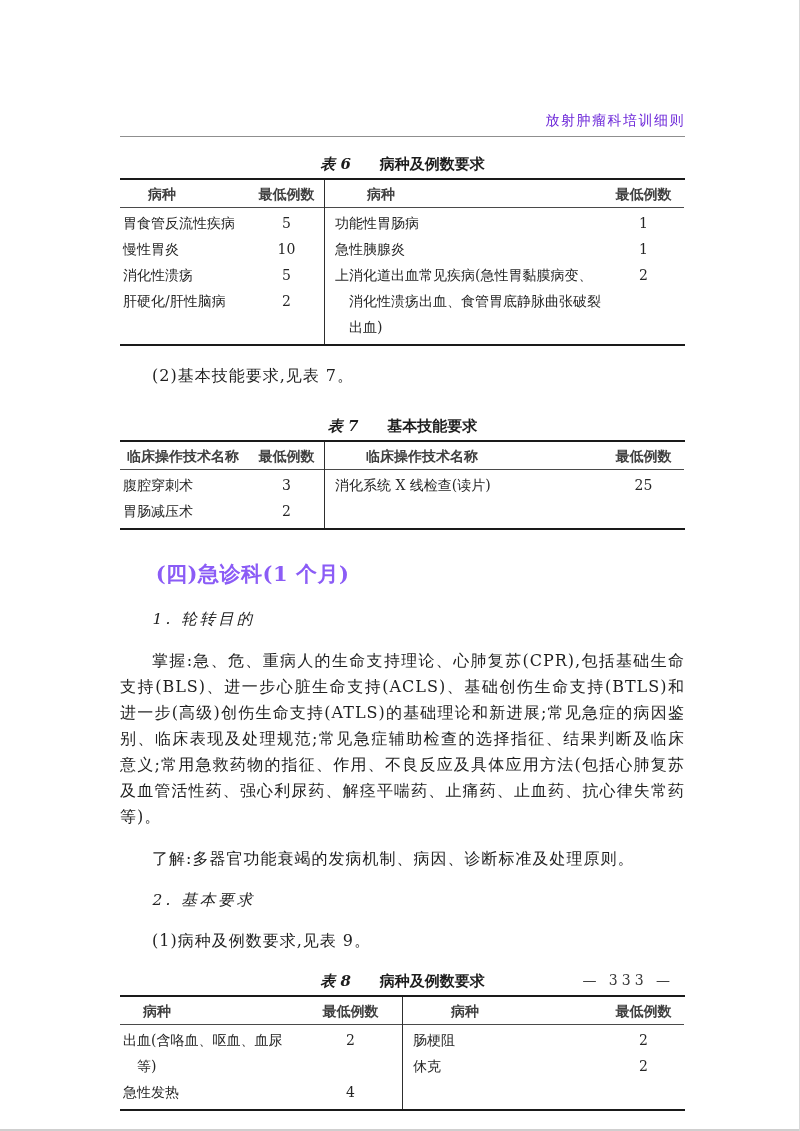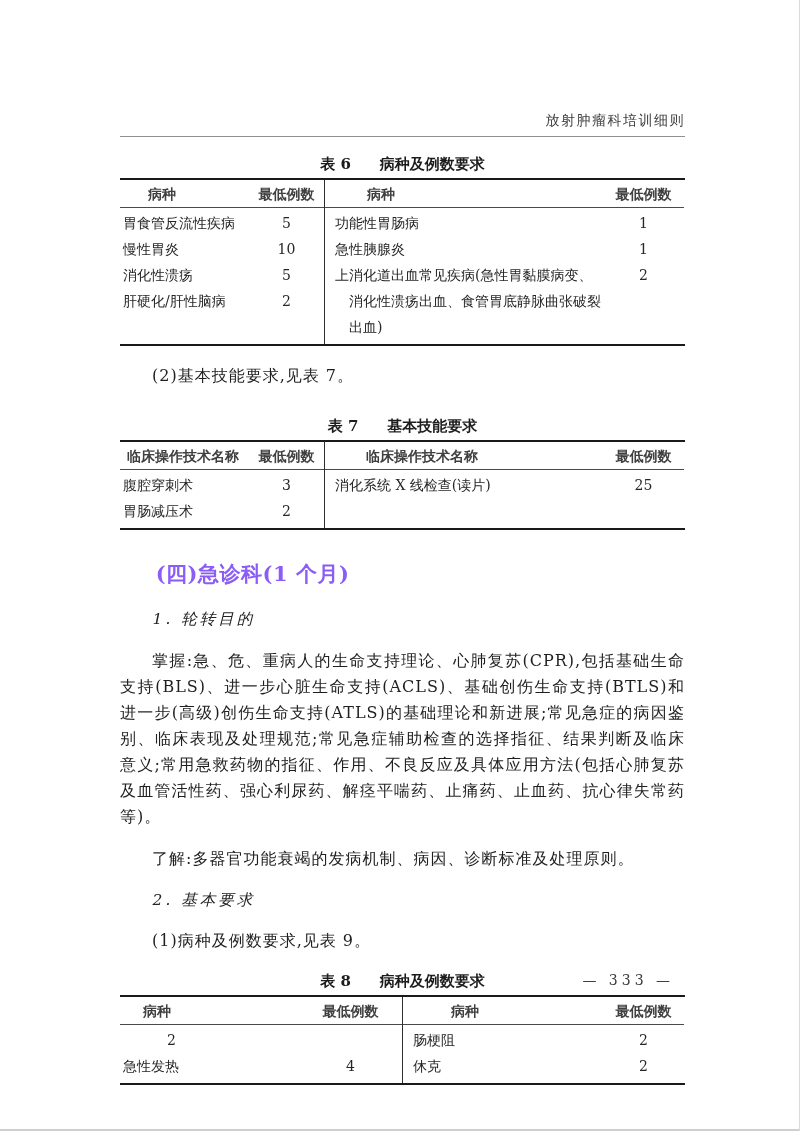--- a/index.html
+++ b/index.html
@@ -18,38 +18,38 @@
   }
   .content {
     position:absolute; left:120px; top:0; width:565px;
   }
   
   .running-head {
     margin-top:110px;
     text-align:right;
     font-size:14px;
     letter-spacing:1.5px;
-    color:#404040;
+    color:#6d28d9;
     height:20px;
     line-height:20px;
   }
   .head-rule {
     margin-top:6px;
     border-top:1.5px solid #8f8f8f;
     height:0;
   }
   
   .tbl-title {
     text-align:center;
     font-weight:bold;
     font-size:15px;
     color:#1c1c1c;
     height:22px; line-height:22px;
   }
-  .tbl-title .lbl { margin-right:29px; }
+  .tbl-title .lbl { margin-right:29px;font-style:italic; }
   #t6-title { margin-top:16px; margin-bottom:3px; }
   #t7-title { margin-top:26px; margin-bottom:3px; }
   #t8-title { margin-top:13px; margin-bottom:3px; }
   
   .tbl {
     display:flex;
     align-items:stretch;
     border-top:2.5px solid #1a1a1a;
     border-bottom:2.5px solid #1a1a1a;
     font-size:14px;
@@ -226,20 +226,21 @@
     <div class="tbl-title" id="t8-title">
       <span class="lbl">表 8</span><span>病种及例数要求</span>
     </div>
     <div class="tbl t8">
       <div class="half h-left">
         <div class="thead">
           <span class="hc name">病种</span>
           <span class="hc num">最低例数</span>
         </div>
         <div class="trow">
+          <span class="tc name">出血(含咯血、呕血、血尿等)</span>
           <span class="tc num">2</span>
         </div>
         <div class="trow">
           <span class="tc name">急性发热</span>
           <span class="tc num">4</span>
         </div>
       </div>
       <div class="half h-right">
         <div class="thead">
           <span class="hc name">病种</span>

